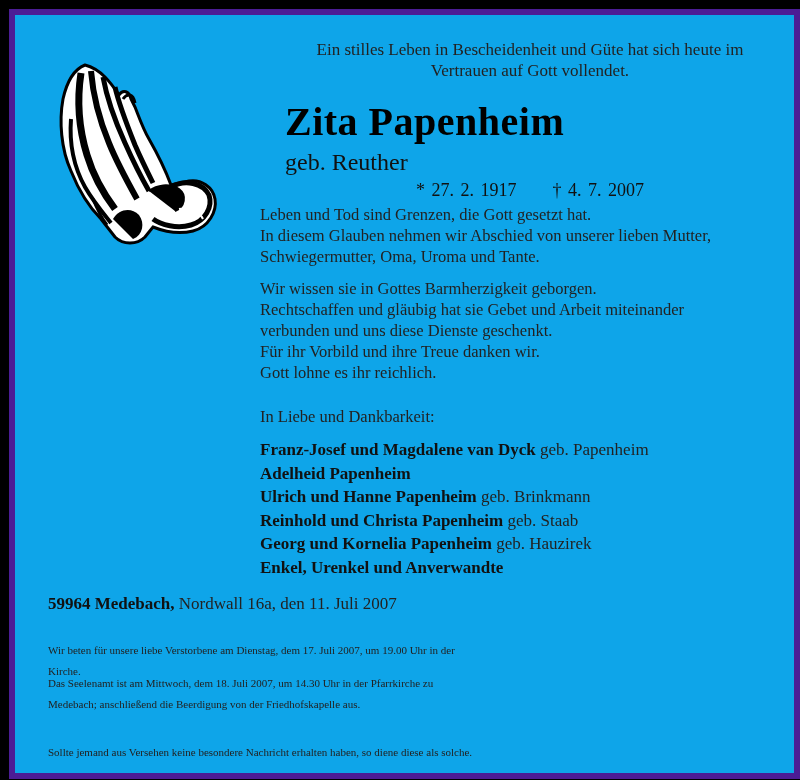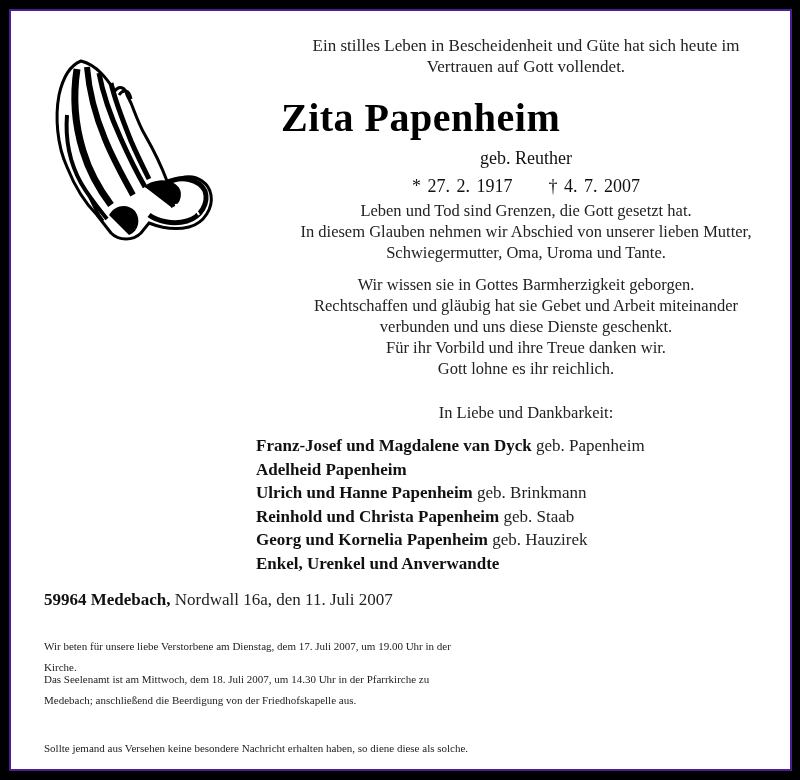--- a/index.html
+++ b/index.html
@@ -3,46 +3,46 @@
   <meta charset="utf-8">
   <style>
     html, body { margin: 0; padding: 0; }
     body {
       width: 800px; height: 780px; background: #000;
       font-family: "Liberation Serif", serif; color: #111;
       position: relative; overflow: hidden;
     }
     .card {
       position: absolute; left: 9px; top: 9px; width: 779px; height: 758px;
-      background: #ffffff; border: 2px solid #4c1d95;
+      background: #0ea5e9; border: 6px solid #4c1d95;
     }
     .hands {
       position: absolute; left: 38px; top: 44px; width: 166px; height: 190px;
     }
     .intro {
       position: absolute; left: 270px; top: 24px; width: 490px;
       text-align: center; font-size: 17px; line-height: 21px; color: #222;
     }
     .name {
       position: absolute; left: 270px; top: 84px; width: 490px;
       text-align: left; font-size: 40px; font-weight: bold; line-height: 46px;
       letter-spacing: 0.5px; color: #000;
     }
     .maiden {
       position: absolute; left: 270px; top: 136px; width: 490px;
-      text-align: center; font-size: 18px; line-height: 22px;
+      font-size: 24px; line-height: 22px;
     }
     .dates {
       position: absolute; left: 270px; top: 164px; width: 490px;
       text-align: center; font-size: 18px; line-height: 22px; word-spacing: 2px;
     }
     .dates .gap { display: inline-block; width: 36px; }
     .block {
       position: absolute; left: 245px; width: 540px;
-      font-size: 16.5px; line-height: 21px; color: #222; text-align: center;
+      font-size: 16.5px; line-height: 21px; color: #222;
     }
     .b1 { top: 189px; }
     .b2 { top: 263px; }
     .b3 { top: 391px; }
     .family {
       position: absolute; left: 245px; top: 423px; width: 540px;
       font-size: 17px; line-height: 23.5px; color: #222;
     }
     .family .n { font-weight: bold; color: #111; }
     .place {

